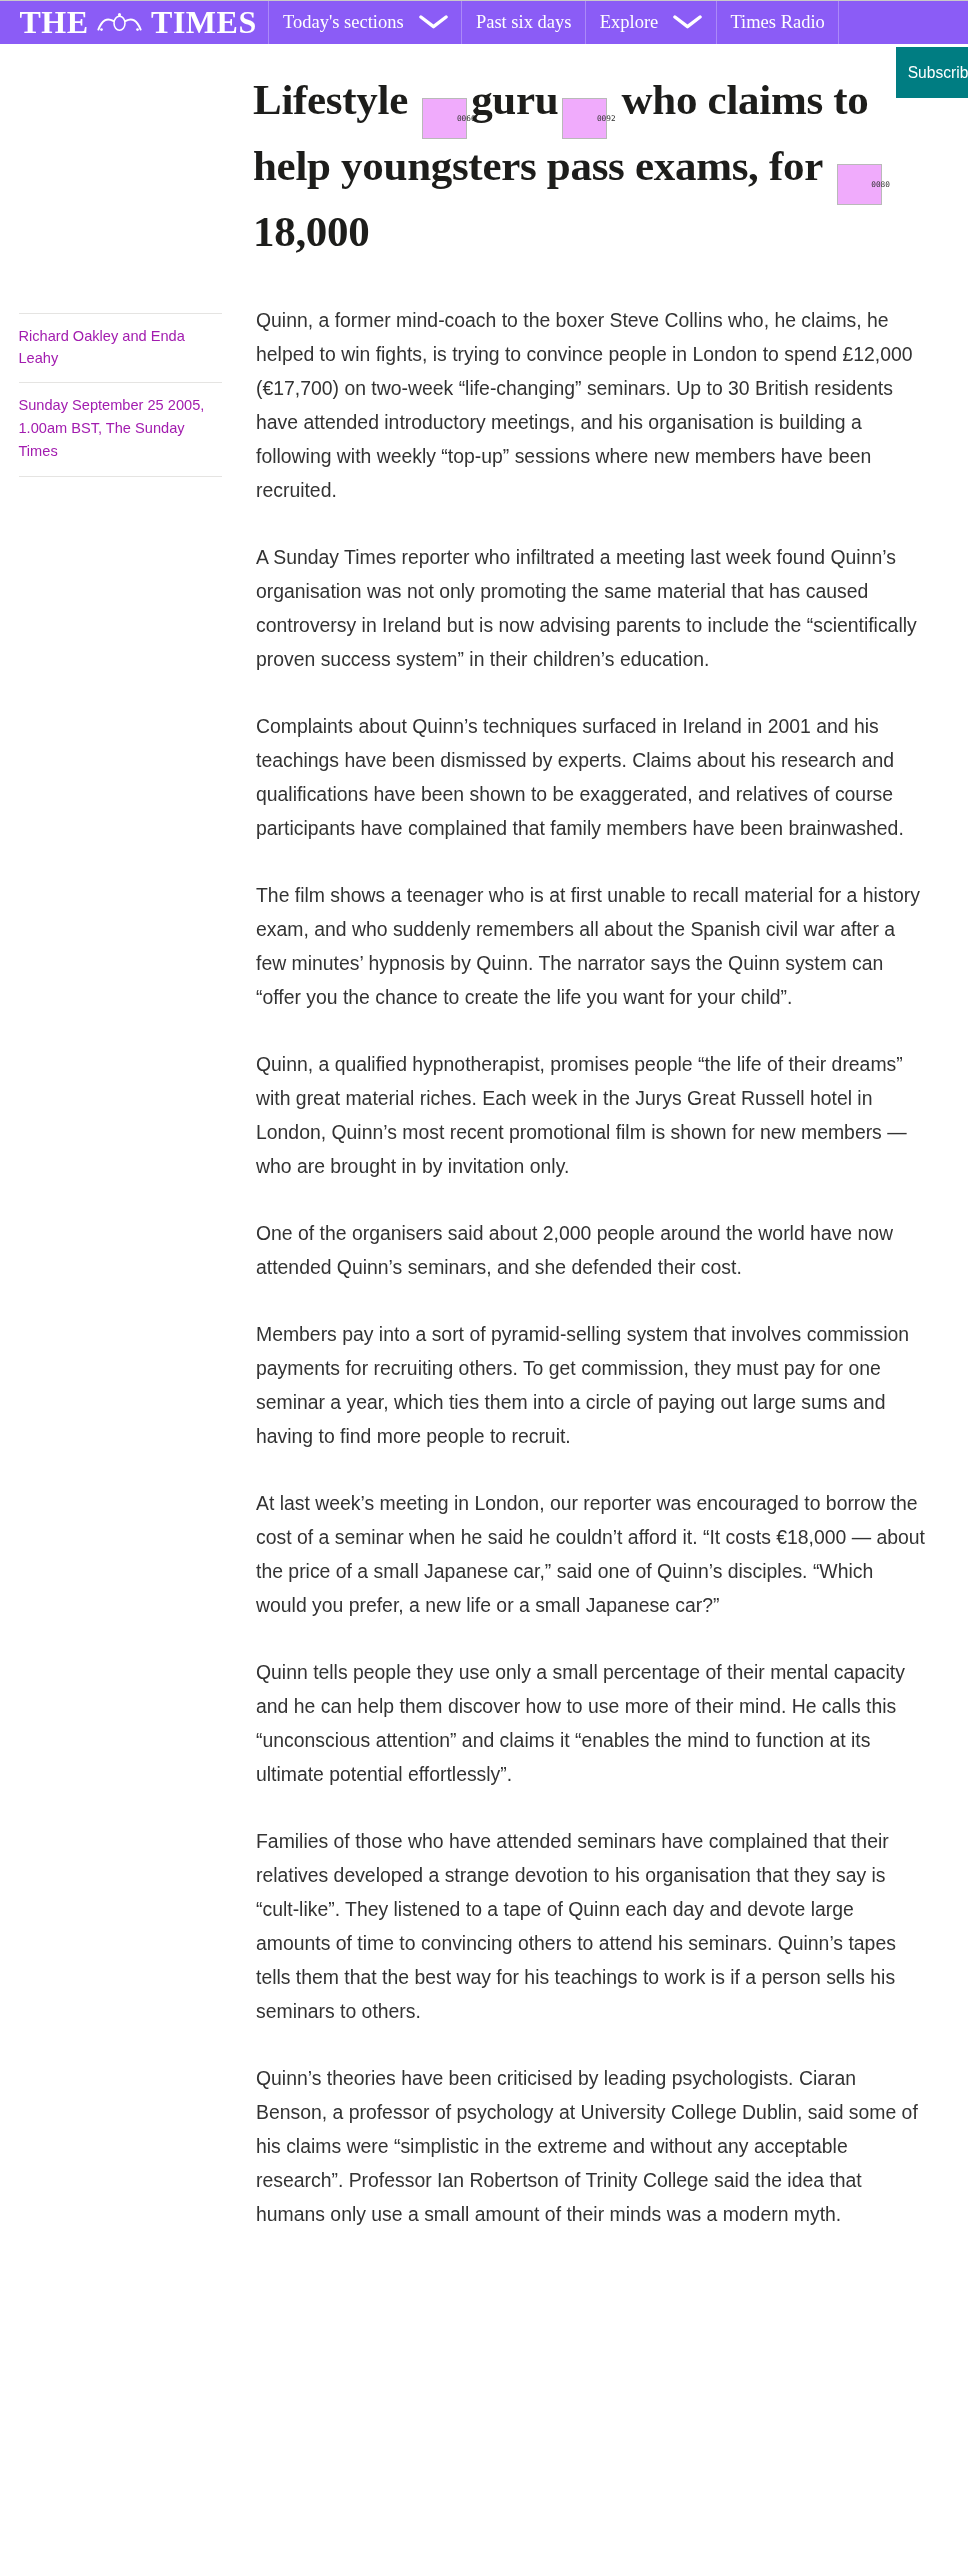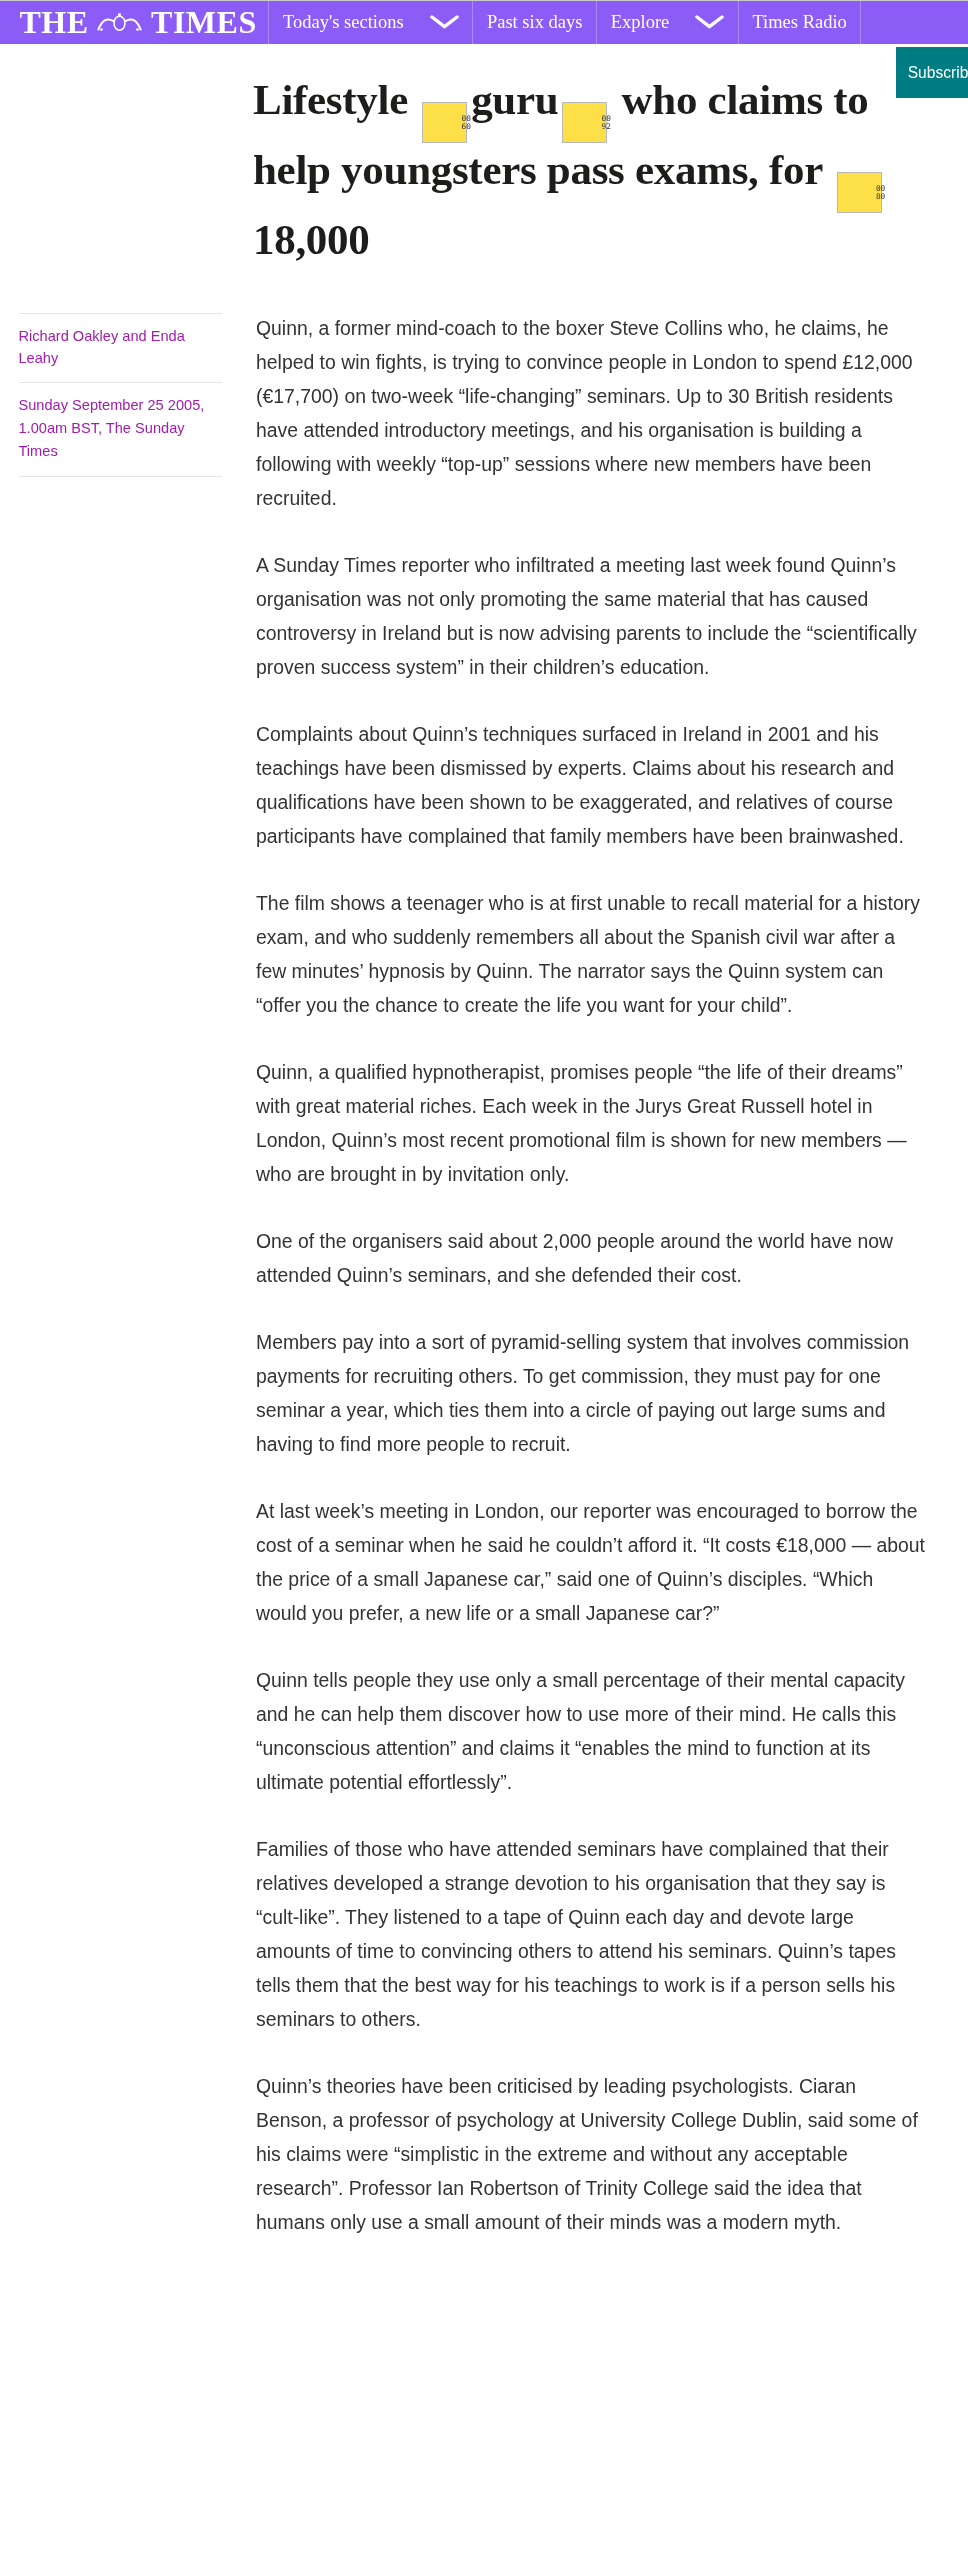--- a/index.html
+++ b/index.html
@@ -22,21 +22,21 @@
   .masthead {
     display:flex; align-items:center; gap:7.8px;
     padding:0 11.7px 0 19.4px;
     color:#fff; font-weight:700; font-size:32px; letter-spacing:0.5px;
     font-family:"Liberation Serif", serif;
     cursor:pointer; text-decoration:none;
   }
   .vdiv { width:1px; background:rgba(255,255,255,.28); }
   .menu { display:flex; align-items:stretch; }
   .menu-item {
-    display:flex; align-items:center; gap:26px;
+    display:flex; align-items:center; gap:15px;
     padding:0 13.6px;
     color:#fff; font-size:18.5px;
     font-family:"Liberation Serif", serif;
     cursor:pointer; white-space:nowrap;
   }
   .chev { display:block; }
 
   
   .subscribe {
     position:absolute; top:47px; right:0;
@@ -51,24 +51,24 @@
 
   
   .content { margin-left:253px; width:673px; }
   h1.headline {
     margin:29px 0 0 0;
     font:700 43px/53px "Liberation Serif", serif;
     color:#1d1d1b;
     letter-spacing:-0.3px;
   }
   .tofu {
-    display:inline-flex; flex-direction:column;
+    display:inline-flex; flex-direction:row;
     align-items:center; justify-content:center;
     width:19.4px; height:41px;
-    border:1px solid #b9b9b9; background:#fde047;
+    border:1px solid #b9b9b9; background:#f0abfc;
     vertical-align:-6.8px; margin:0 3.9px;
     font-family:"DejaVu Sans Mono", monospace;
     font-size:7.8px; line-height:7.8px; font-weight:400; color:#333;
     letter-spacing:0;
     padding-left:43px;
   }
 
   .article-body { margin-top:45px; padding-bottom:19.4px; }
   .article-body p {
     margin:0 0 33px 3px;

